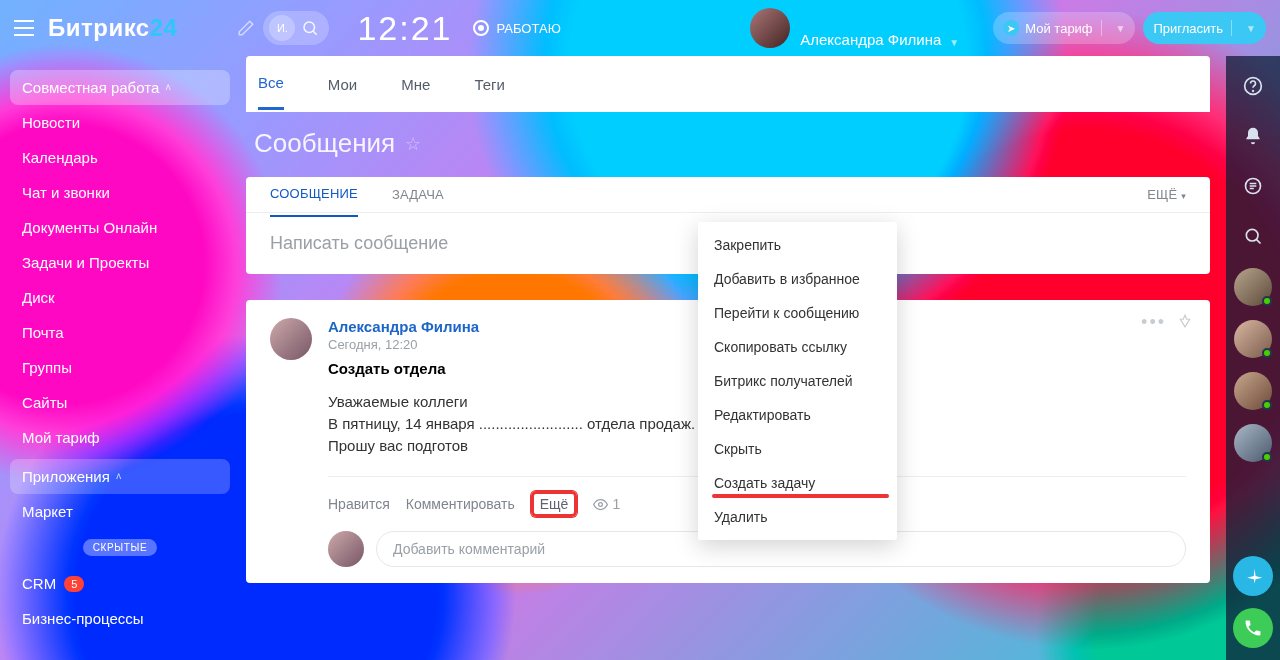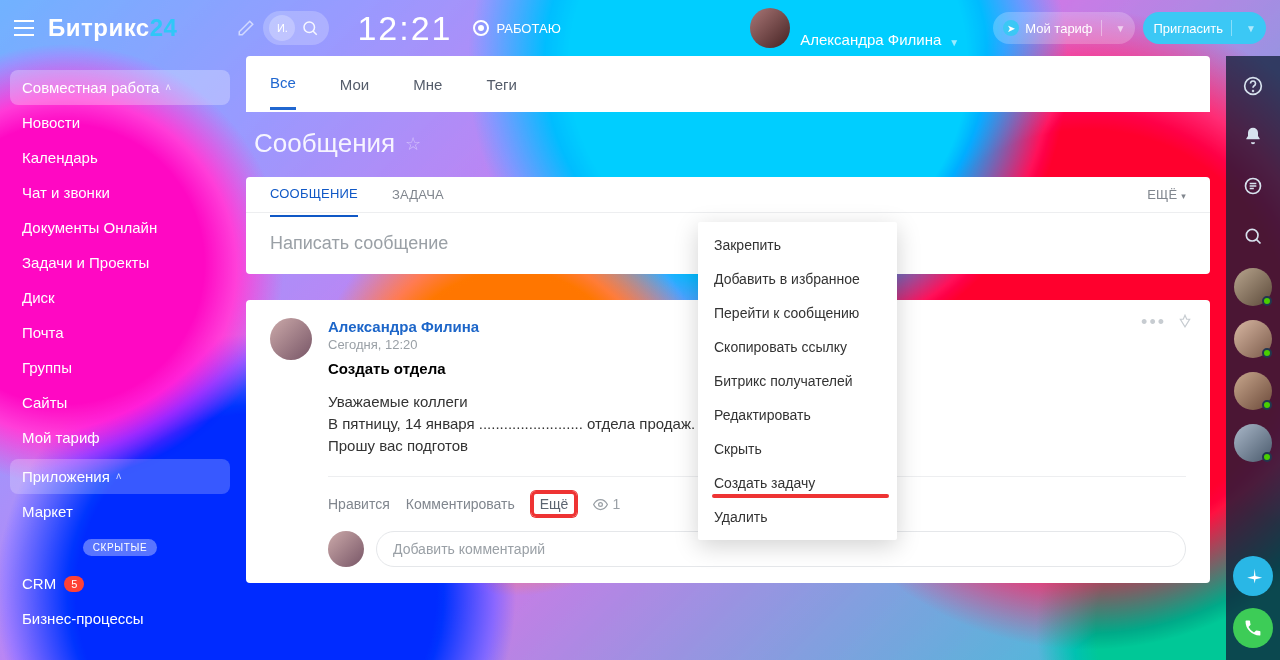--- a/index.html
+++ b/index.html
@@ -39,21 +39,21 @@
 .sidebar{width:240px;padding:14px 10px;color:#fff;}
 .side-item{display:flex;align-items:center;padding:9px 12px;font-size:15px;border-radius:8px;cursor:pointer;}
 .side-item.head{background:rgba(255,255,255,.28);font-weight:500;}
 .side-item.head .chv, .side-item.apps .chv{margin-left:6px;font-size:10px;opacity:.8;}
 .side-item .badge{background:#ff4136;color:#fff;border-radius:9px;padding:0 7px;font-size:11px;margin-left:8px;line-height:16px;}
 .side-sep{display:flex;justify-content:center;margin:10px 0;}
 .side-sep span{background:rgba(255,255,255,.35);color:#fff;font-size:10px;letter-spacing:.6px;padding:3px 10px;border-radius:10px;}
 .side-item.apps{background:rgba(255,255,255,.22);margin-top:4px;}
 
 .main{flex:1;padding:0px 16px 0 6px;position:relative;}
-.tabs-bar{background:#fff;border-radius:4px 4px 0 0;height:56px;display:flex;align-items:center;padding:0 24px;gap:44px;}
+.tabs-bar{background:#fff;border-radius:4px 4px 0 0;height:56px;display:flex;align-items:center;padding:0 12px;gap:44px;}
 .tab{font-size:15px;color:#545c6a;padding:16px 0;cursor:pointer;}
 .tab.active{color:#2067d0;border-bottom:3px solid #2067d0;}
 .page-title{color:rgba(255,255,255,.9);font-size:26px;font-weight:300;padding:16px 8px 18px;display:flex;align-items:center;}
 .page-title .star{margin-left:10px;opacity:.5;font-size:18px;}
 .compose{background:#fff;border-radius:4px;}
 .compose-tabs{display:flex;align-items:center;padding:0 24px;gap:34px;border-bottom:1px solid #edeef0;height:36px;font-size:13px;letter-spacing:.2px;}
 .ctab{color:#80868e;text-transform:uppercase;cursor:pointer;padding:14px 0;}
 .ctab.active{color:#1058c6;border-bottom:2px solid #1058c6;}
 .ctab.more::after{content:"▾";margin-left:4px;font-size:9px;}
 .compose-ph{padding:20px 24px;color:#9aa0a6;font-size:18px;}

